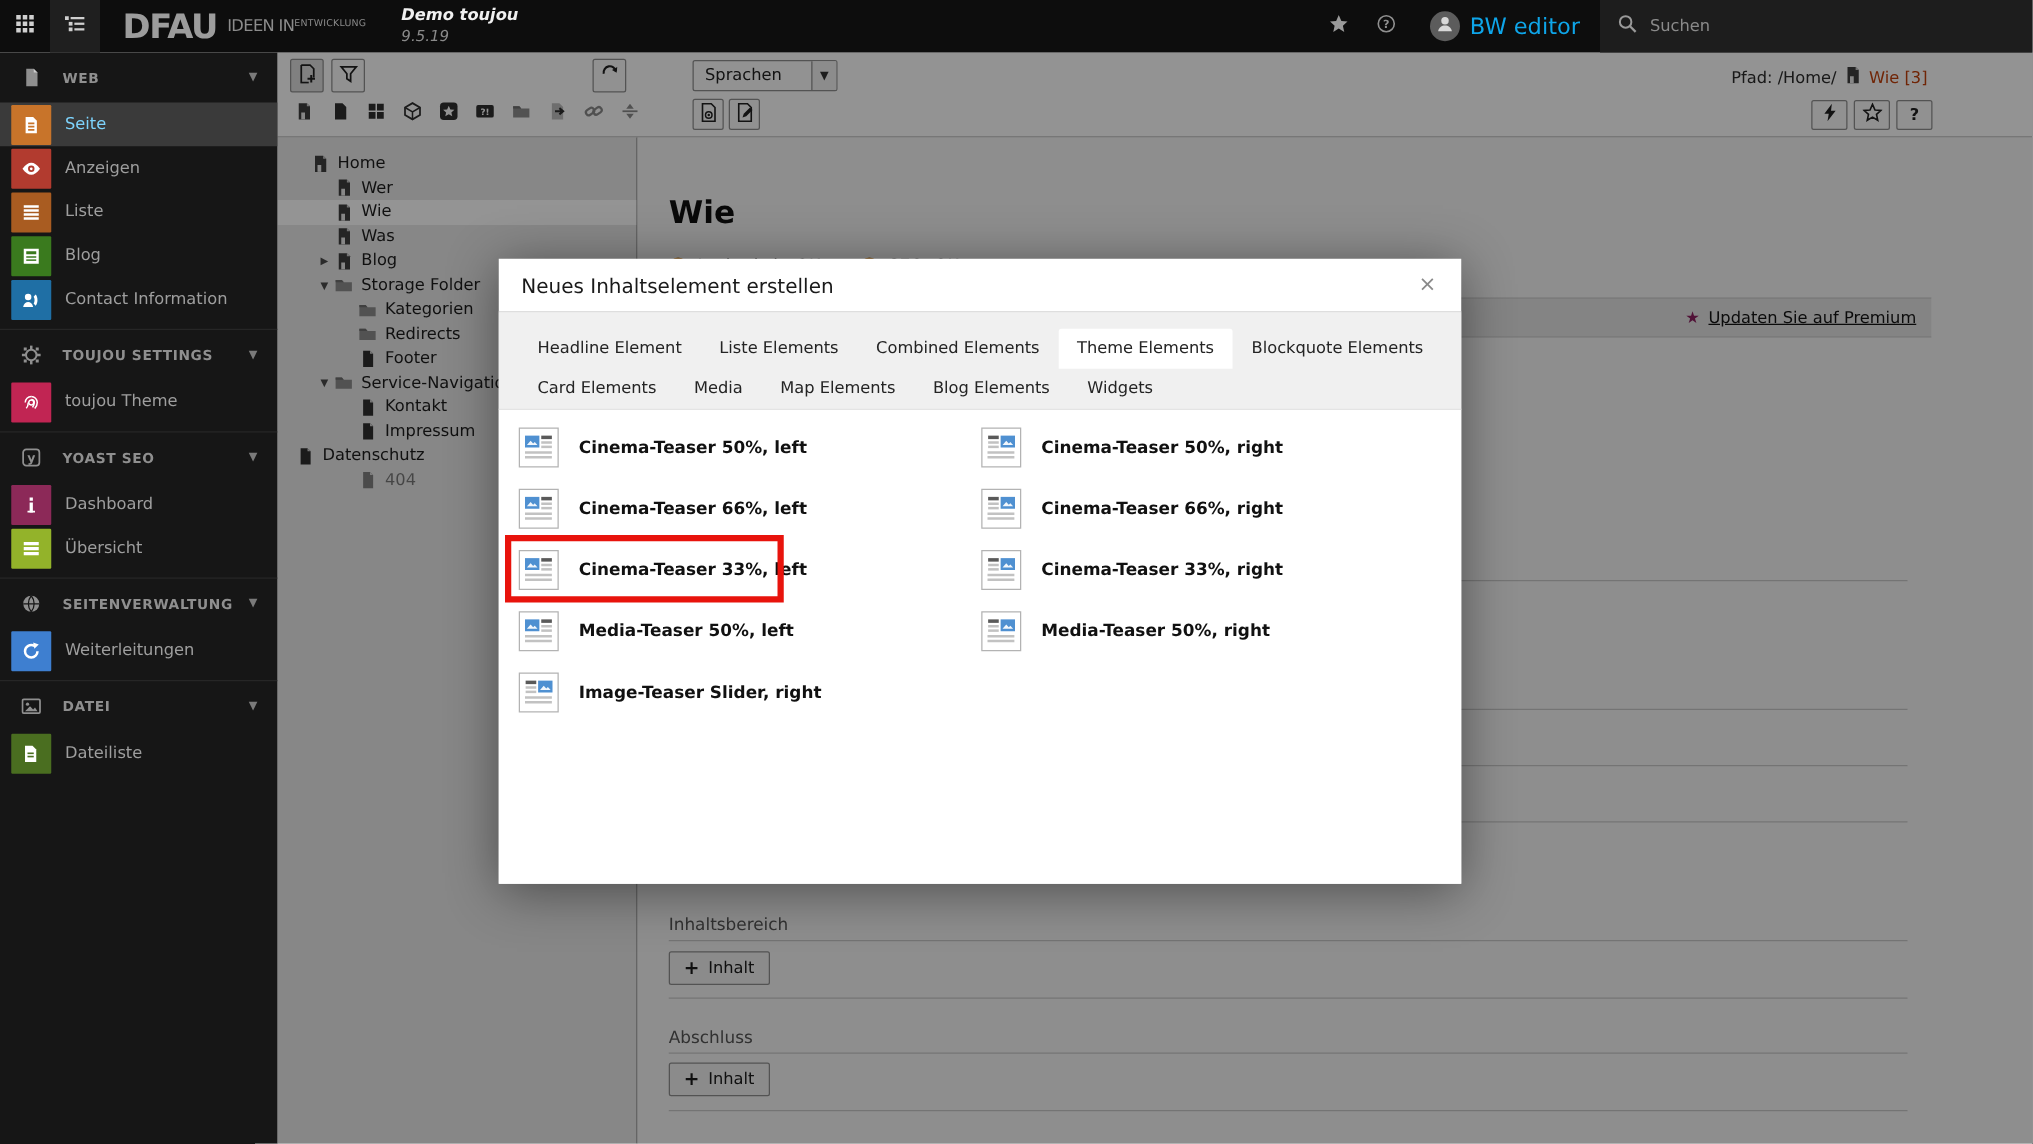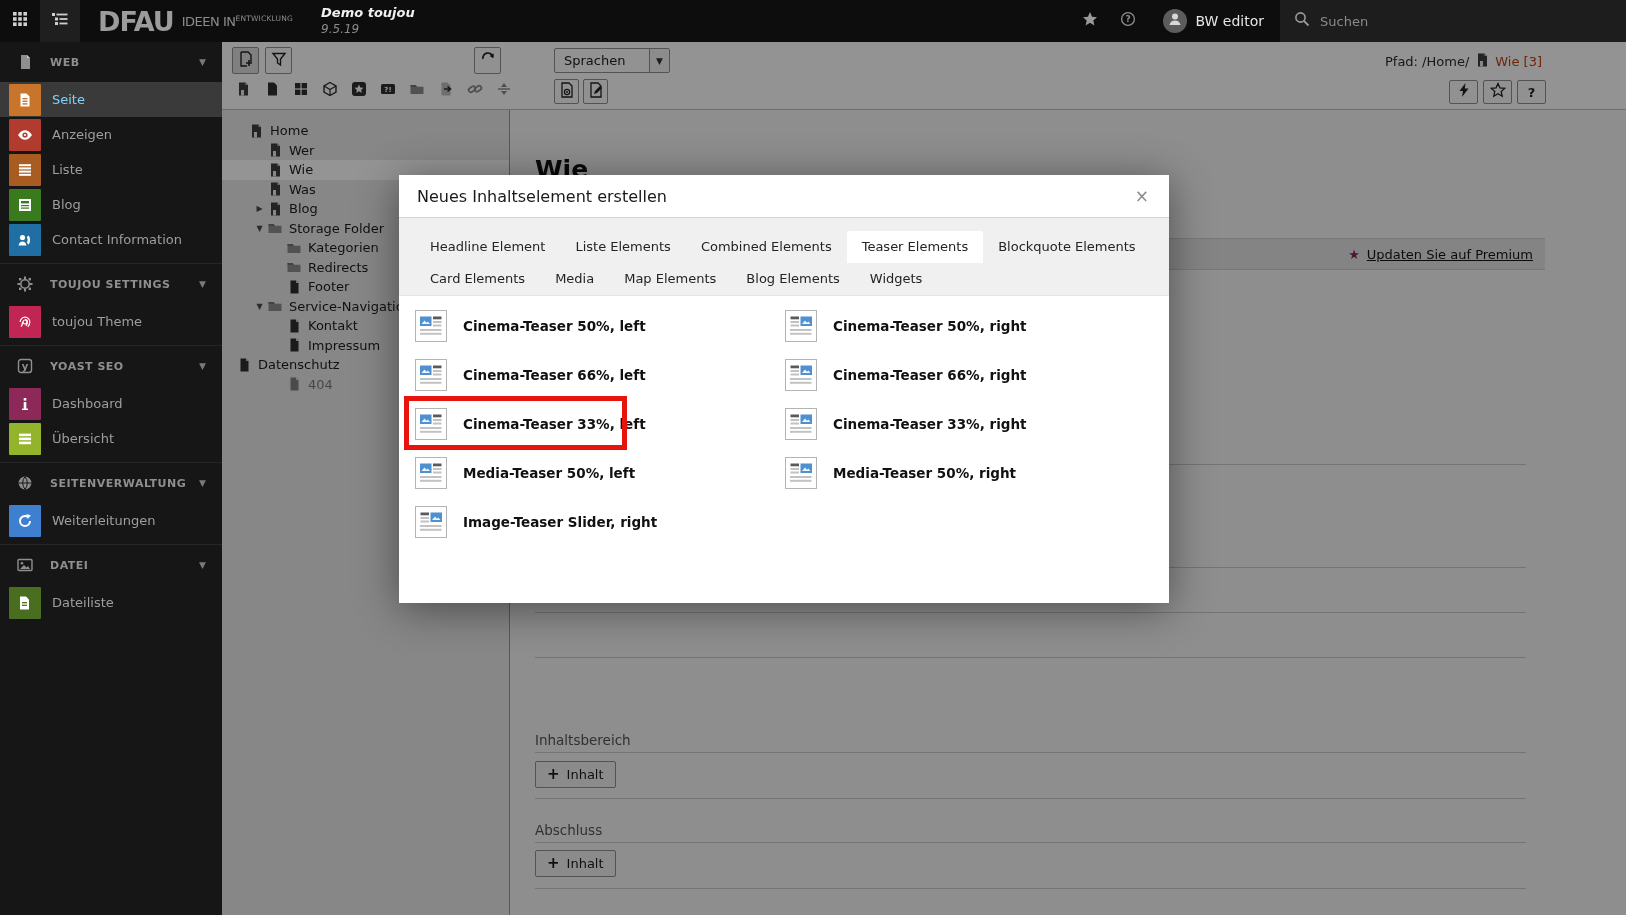--- a/index.html
+++ b/index.html
@@ -17,21 +17,21 @@
   .logo-sub .l1{font-size:13px;letter-spacing:-.5px;}
   .logo-sub .l2{font-size:7.5px;letter-spacing:.2px;}
   .site-id{display:flex;flex-direction:column;line-height:1.25;padding-left:14px;font-style:italic;}
   .site-title{color:#f0f0f0;font-size:13px;font-weight:bold;}
   .site-version{color:#8a8a8a;font-size:12px;}
   .tb-spacer{flex:1;}
   .tb-right{display:flex;align-items:center;height:42px;}
   .tb-iconbtn{width:38px;height:42px;display:flex;align-items:center;justify-content:center;color:#8f8f8f;}
   .usermenu{display:flex;align-items:center;gap:8px;padding:0 16px;height:42px;}
   .avatar{width:24px;height:24px;border-radius:50%;background:#5c5c5c;overflow:hidden;display:flex;align-items:center;justify-content:center;}
-  .username{color:#e5e5e5;font-size:14px;}
+  .username{color:#0ea5e9;font-size:18px;}
   .searchbar{width:346px;height:42px;background:#1d1d1d;display:flex;align-items:center;gap:10px;padding:0 14px;}
   .search-ph{color:#8a8a8a;font-size:13px;}
 
   
   .sidebar{position:absolute;left:0;top:42px;bottom:0;width:222px;background:#161616;z-index:60;overflow:hidden;}
   .sb-section{border-top:1px solid #262626;margin-top:6px;}
   .sb-section:first-child{border-top:none;margin-top:0;}
   .sb-header{height:40px;display:flex;align-items:center;color:#8f8f8f;}
   .sb-header .hicon{width:26px;margin-left:12px;display:flex;justify-content:center;}
   .sb-header .hlabel{margin-left:12px;font-size:11px;font-weight:bold;letter-spacing:.5px;flex:1;}
@@ -84,21 +84,21 @@
   .premiumbar .plink{font-size:13px;color:#141414;text-decoration:underline;font-weight:500;}
   .bg-line{position:absolute;left:25px;right:100px;height:1px;background:#c9c9c9;}
   .csection-label{position:absolute;left:25px;font-size:13.5px;color:#555;}
   .csection-rule{position:absolute;left:25px;right:100px;height:1px;background:#c9c9c9;}
   .inhalt-btn{position:absolute;left:25px;height:27px;padding:0 11px;border:1px solid #8f8f8f;border-radius:2px;background:#f0f0f0;display:inline-flex;align-items:center;gap:7px;font-size:13px;color:#1a1a1a;}
   .inhalt-btn .plus{font-weight:bold;font-size:15px;line-height:1;}
 
   .dim{position:absolute;inset:0;background:rgba(0,0,0,0.42);z-index:40;}
 
   
-  .modal{position:absolute;left:399px;top:175px;width:770px;height:428px;background:#ffffff;z-index:80;box-shadow:0 6px 40px rgba(0,0,0,.45);display:flex;flex-direction:column;}
+  .modal{position:absolute;left:399px;top:207px;width:770px;height:500px;background:#ffffff;z-index:80;box-shadow:0 6px 40px rgba(0,0,0,.45);display:flex;flex-direction:column;}
   .modal-head{height:43px;flex:none;display:flex;align-items:center;border-bottom:1px solid #d4d4d4;padding:0 18px;}
   .modal-title{flex:1;font-size:16px;color:#1a1a1a;}
   .modal-close{font-size:17px;color:#8a8a8a;padding:0 2px;}
   .modal-tabs{flex:none;background:#f0f0f0;padding:13px 16px 0 16px;border-bottom:1px solid #e4e4e4;}
   .tabrow{display:flex;}
   .tab{padding:8px 15px 9px 15px;font-size:13px;color:#242424;white-space:nowrap;}
   .tab.active{background:#ffffff;border-radius:2px 2px 0 0;}
   .modal-body{flex:1;background:#fff;padding:13px 16px;display:grid;grid-template-columns:370px 1fr;grid-auto-rows:49px;align-items:start;}
   .ct-item{position:relative;display:flex;align-items:center;gap:16px;height:34px;}
   .ct-icon{width:32px;height:32px;border:1px solid #b3b3b3;background:#fff;display:flex;align-items:center;justify-content:center;flex:none;}
@@ -703,21 +703,21 @@
   <div class="modal" data-interactable="false">
     <div class="modal-head">
       <span class="modal-title" data-interactable="false">Neues Inhaltselement erstellen</span>
       <span class="modal-close" data-interactable="true">×</span>
     </div>
     <div class="modal-tabs" data-interactable="false">
       <div class="tabrow" data-interactable="false">
           <span class="tab" data-interactable="true">Headline Element</span>
           <span class="tab" data-interactable="true">Liste Elements</span>
           <span class="tab" data-interactable="true">Combined Elements</span>
-          <span class="tab active" data-interactable="true">Teaser Elements</span>
+          <span class="tab active" data-interactable="true">Theme Elements</span>
           <span class="tab" data-interactable="true">Blockquote Elements</span>
         </div>
       <div class="tabrow" data-interactable="false">
           <span class="tab" data-interactable="true">Card Elements</span>
           <span class="tab" data-interactable="true">Media</span>
           <span class="tab" data-interactable="true">Map Elements</span>
           <span class="tab" data-interactable="true">Blog Elements</span>
           <span class="tab" data-interactable="true">Widgets</span>
         </div>
     </div>

